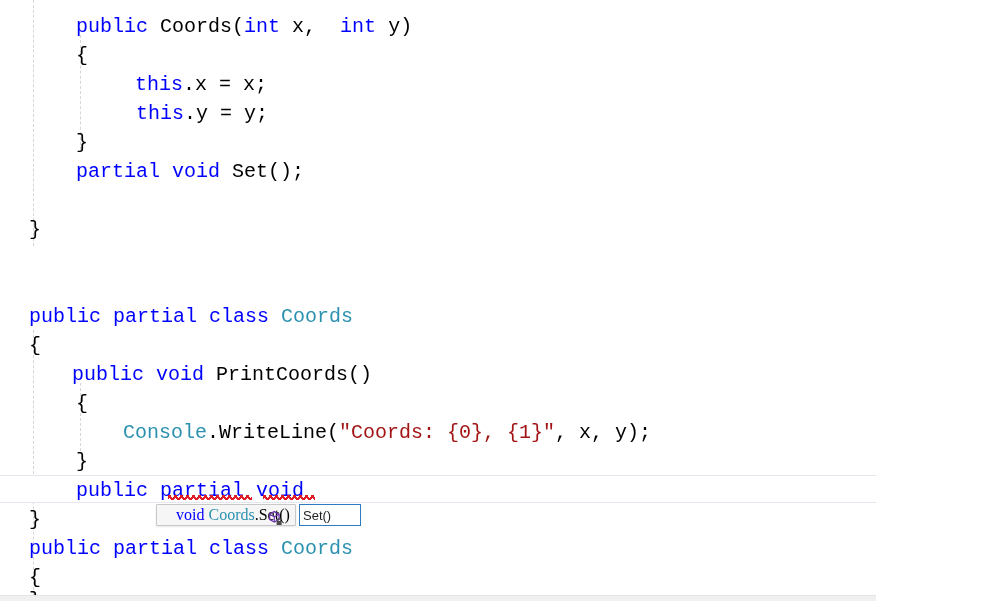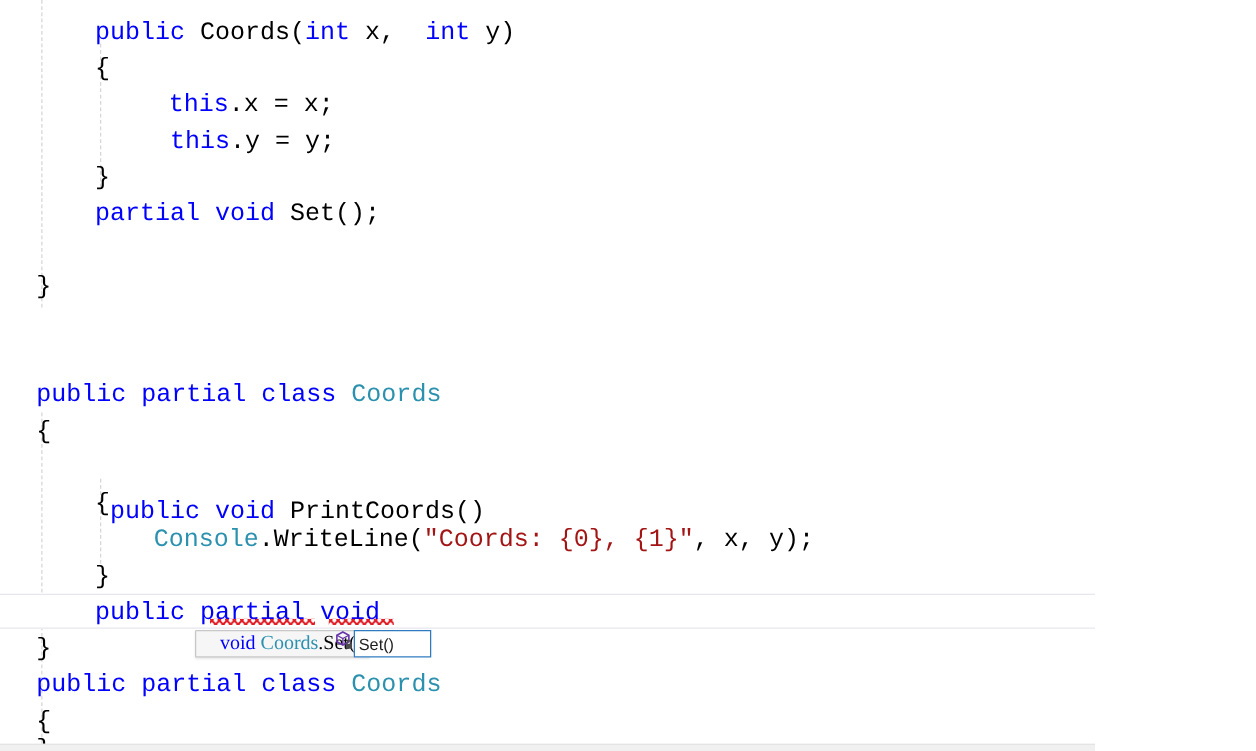--- a/index.html
+++ b/index.html
@@ -87,22 +87,22 @@
     color: #1e1e1e;
     box-shadow: 0 1px 2px rgba(0,0,0,0.10);
   }
   .tooltip .kw   { color: #0000ff; }
   .tooltip .type { color: #2b91af; }
 
   
   .rename-adornment {
     position: absolute;
     display: flex;
-    align-items: flex-start;
-    gap: 0;
+    align-items: flex-end;
+    gap: 16px;
   }
   .member-icon {
     position: relative;
     width: 16px;
     height: 16px;
     flex: 0 0 16px;
   }
   .member-icon svg { display: block; }
 
   .rename-input {
@@ -148,21 +148,21 @@
       <div class="code-line" style="top: 70px; left: 123px; margin-left: 12px;"><span class="kw">this</span><span class="plain">.x = x;</span></div>
       <div class="code-line" style="top: 99px; left: 136px;"><span class="kw">this</span><span class="plain">.y = y;</span></div>
       <div class="code-line" style="top: 128px; left: 76px;"><span class="plain">}</span></div>
       <div class="code-line" style="top: 157px; left: 76px;"><span class="kw">partial</span><span class="plain"> </span><span class="kw">void</span><span class="plain"> Set();</span></div>
       <div class="code-line" style="top: 186px; left: 76px;"></div>
       <div class="code-line" style="top: 215px; left: 29px;"><span class="plain">}</span></div>
       <div class="code-line" style="top: 244px; left: 29px;"></div>
       <div class="code-line" style="top: 273px; left: 29px;"></div>
       <div class="code-line" style="top: 302px; left: 29px;"><span class="kw">public</span><span class="plain"> </span><span class="kw">partial</span><span class="plain"> </span><span class="kw">class</span><span class="plain"> </span><span class="type">Coords</span></div>
       <div class="code-line" style="top: 331px; left: 29px;"><span class="plain">{</span></div>
-      <div class="code-line" style="top: 360px; left: 88px; margin-top: 35px;"><span class="kw">public</span><span class="plain"> </span><span class="kw">void</span><span class="plain"> PrintCoords()</span></div>
+      <div class="code-line" style="top: 360px; left: 72px;"><span class="kw">public</span><span class="plain"> </span><span class="kw">void</span><span class="plain"> PrintCoords()</span></div>
       <div class="code-line" style="top: 389px; left: 76px;"><span class="plain">{</span></div>
       <div class="code-line" style="top: 418px; left: 123px;"><span class="type">Console</span><span class="plain">.WriteLine(</span><span class="str">"Coords: {0}, {1}"</span><span class="plain">, x, y);</span></div>
       <div class="code-line" style="top: 447px; left: 76px;"><span class="plain">}</span></div>
       <div class="code-line" style="top: 476px; left: 76px;"><span class="kw">public</span><span class="plain"> </span><span class="kw">partial</span><span class="plain"> </span><span class="kw">void</span></div>
       <div class="code-line" style="top: 505px; left: 29px;"><span class="plain">}</span></div>
       <div class="code-line" style="top: 534px; left: 29px;"><span class="kw">public</span><span class="plain"> </span><span class="kw">partial</span><span class="plain"> </span><span class="kw">class</span><span class="plain"> </span><span class="type">Coords</span></div>
       <div class="code-line" style="top: 563px; left: 29px;"><span class="plain">{</span></div>
       <div class="code-line" style="top: 586px; left: 29px;"><span class="plain">}</span></div>
     </div>
 

